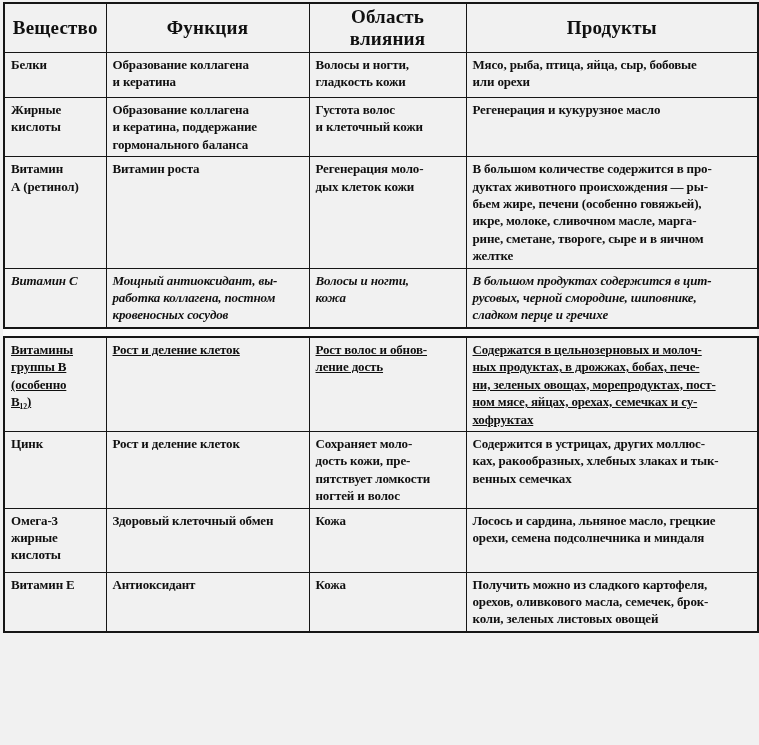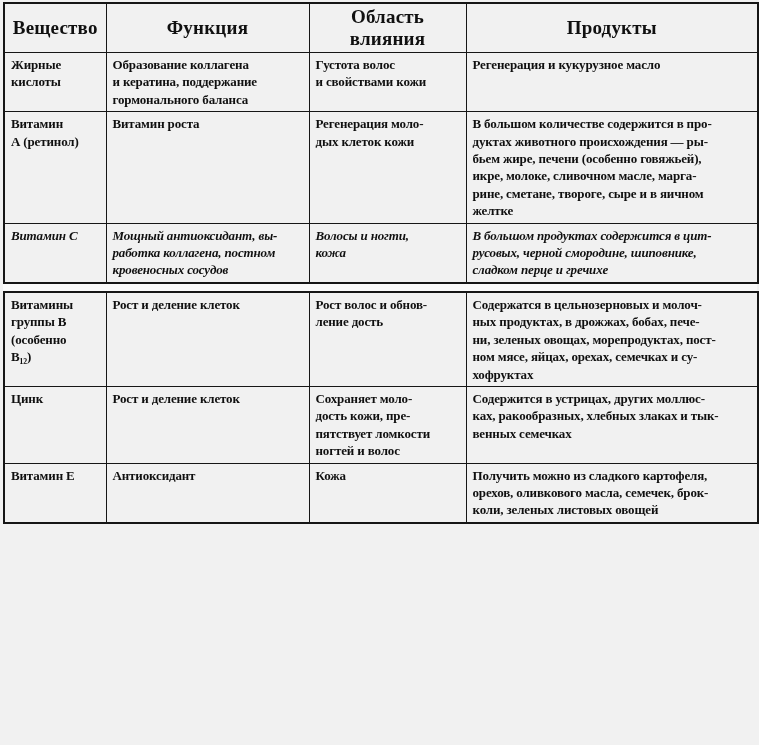--- a/index.html
+++ b/index.html
@@ -47,21 +47,21 @@
   }
   .col-substance { width: 102px; }
   .col-function  { width: 203px; }
   .col-area      { width: 157px; }
   .col-products  { width: 292px; }
 
   tr.h45  { height: 45px; }
   tr.h53  { height: 53px; }
   tr.h104 { height: 104px; margin-top: 45px; }
   tr.h57  { height: 57px; font-style: italic; }
-  tr.h93  { height: 93px; }
+  tr.h93  { height: 93px; text-decoration: underline; }
   tr.h72  { height: 72px; margin-left: 36px; }
   tr.h58  { height: 58px; }
   tr.h78  { height: 78px; }
   tr.h64  { height: 64px; }
   tr.h56  { height: 56px; }
 
   .gap {
     height: 7px;
     width: 754px;
     background: #fafafa;
@@ -81,28 +81,37 @@
     </colgroup>
     <thead>
       <tr>
         <th class="hc">Вещество</th>
         <th class="hc">Функция</th>
         <th class="hc">Область влияния</th>
         <th class="hc">Продукты</th>
       </tr>
     </thead>
     <tbody>
+      <tr class="h45">
+        <td class="c">Белки</td>
+        <td class="c">Образование коллагена
+и кератина</td>
+        <td class="c">Волосы и ногти,
+гладкость кожи</td>
+        <td class="c">Мясо, рыба, птица, яйца, сыр, бобовые
+или орехи</td>
+      </tr>
       <tr class="h53">
         <td class="c">Жирные
 кислоты</td>
         <td class="c">Образование коллагена
 и кератина, поддержание
 гормонального баланса</td>
         <td class="c">Густота волос
-и свойствами кожи</td>
+и клеточный кожи</td>
         <td class="c">Регенерация и кукурузное масло</td>
       </tr>
       <tr class="h104">
         <td class="c">Витамин
 А (ретинол)</td>
         <td class="c">Витамин роста</td>
         <td class="c">Регенерация моло-
 дых клеток кожи</td>
         <td class="c">В большом количестве содержится в про-
 дуктах животного происхождения — ры-
@@ -153,20 +162,29 @@
         <td class="c">Цинк</td>
         <td class="c">Рост и деление клеток</td>
         <td class="c">Сохраняет моло-
 дость кожи, пре-
 пятствует ломкости
 ногтей и волос</td>
         <td class="c">Содержится в устрицах, других моллюс-
 ках, ракообразных, хлебных злаках и тык-
 венных семечках</td>
       </tr>
+      <tr class="h64">
+        <td class="c">Омега-3
+жирные
+кислоты</td>
+        <td class="c">Здоровый клеточный обмен</td>
+        <td class="c">Кожа</td>
+        <td class="c">Лосось и сардина, льняное масло, грецкие
+орехи, семена подсолнечника и миндаля</td>
+      </tr>
       <tr class="h56">
         <td class="c">Витамин Е</td>
         <td class="c">Антиоксидант</td>
         <td class="c">Кожа</td>
         <td class="c">Получить можно из сладкого картофеля,
 орехов, оливкового масла, семечек, брок-
 коли, зеленых листовых овощей</td>
       </tr>
 
     </tbody>

